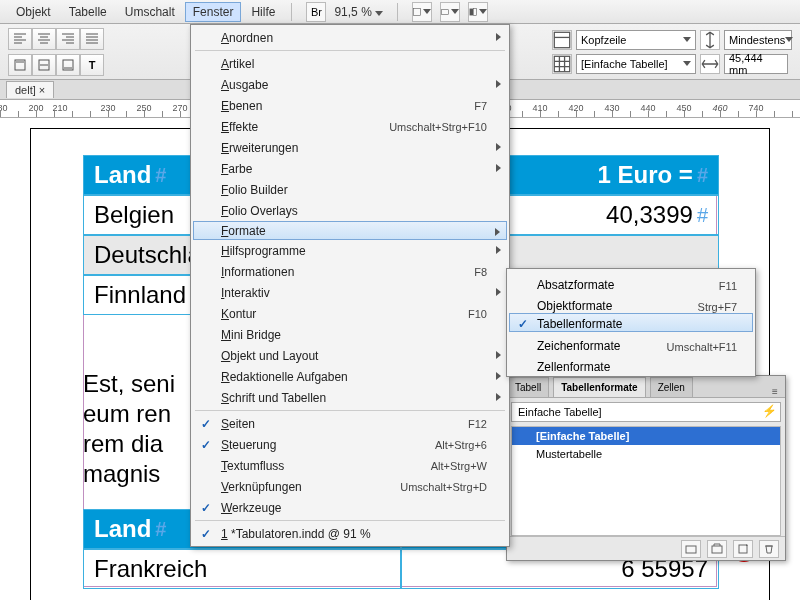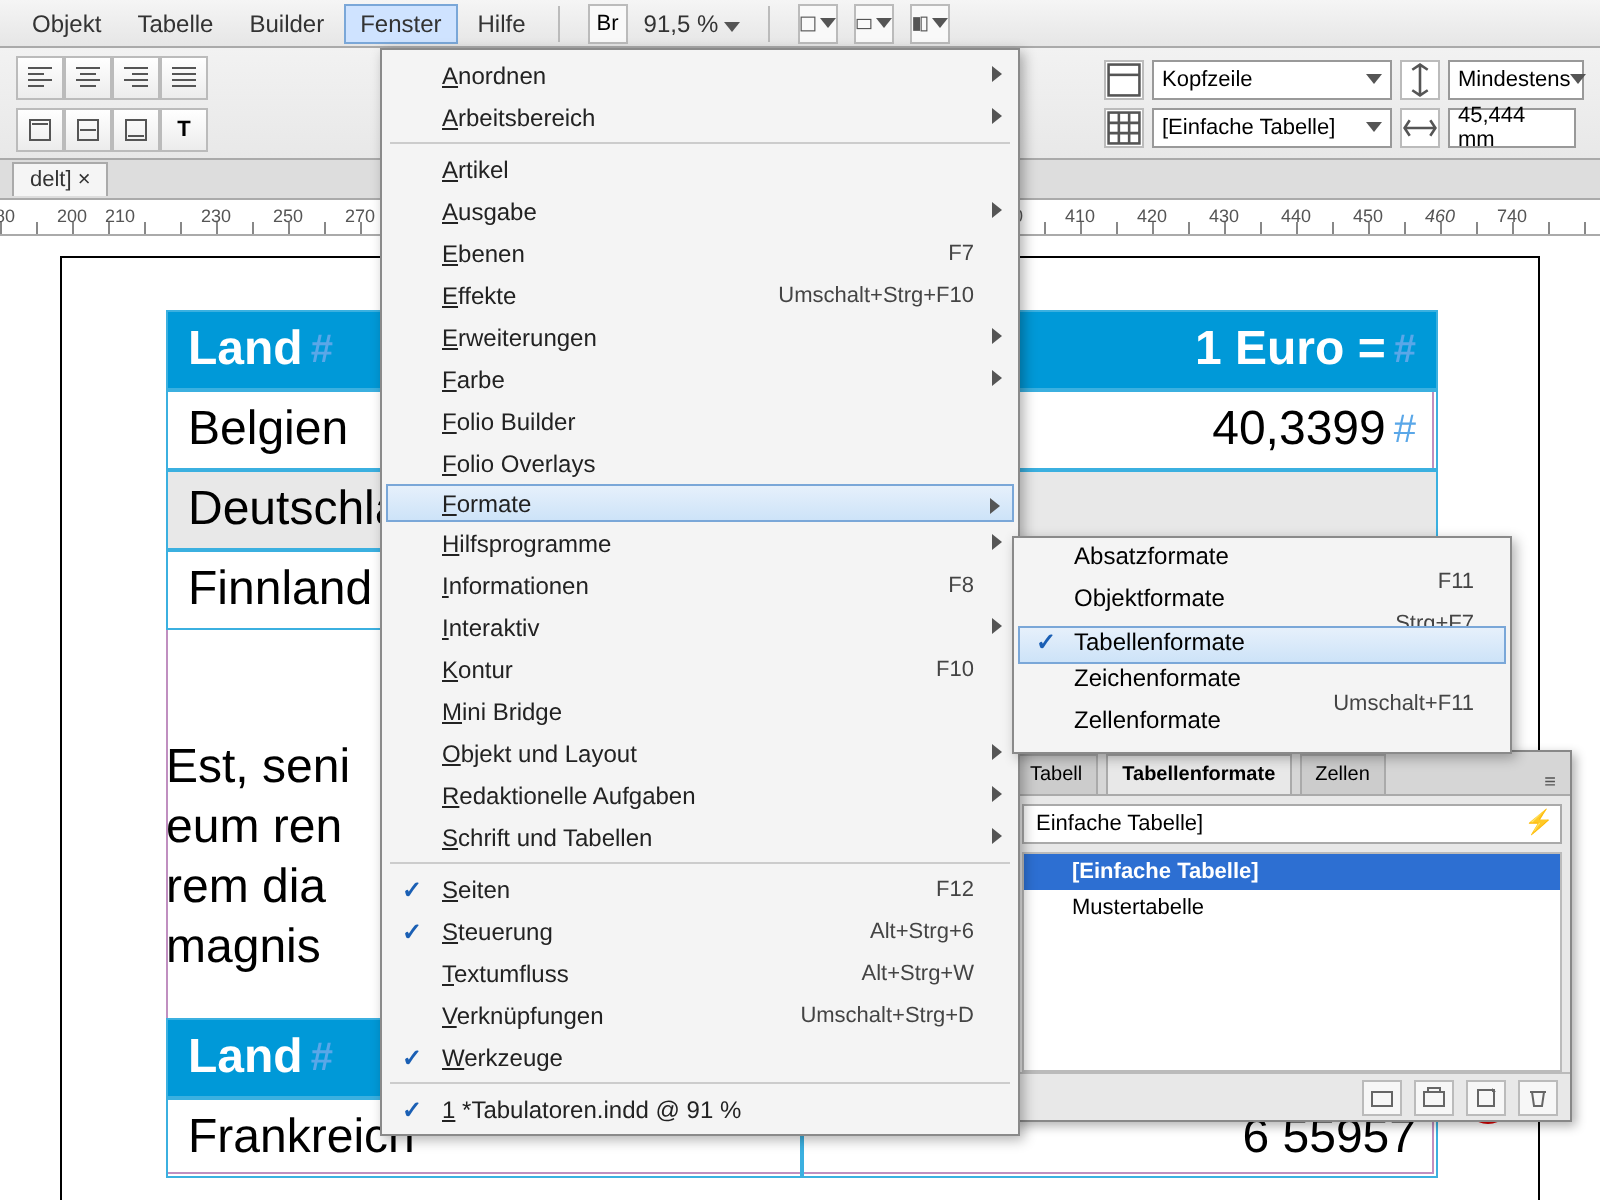--- a/index.html
+++ b/index.html
@@ -55,21 +55,21 @@
   .menu .mi{height:21px;display:flex;align-items:center;padding:0 20px 0 28px;color:#222;font-size:12px;position:relative;cursor:default;}
   .menu .mi .kb{margin-left:auto;color:#444;font-size:11px;}
   .menu .mi .arr{position:absolute;right:6px;top:6px;border-left:5px solid #555;border-top:4px solid transparent;border-bottom:4px solid transparent;}
   .menu .mi.hover{background:linear-gradient(#e6f0fb,#cde3f8);border:1px solid #7aa7d8;height:19px;padding:0 19px 0 27px;}
   .menu .mi .chk{position:absolute;left:8px;color:#1a5fb4;font-weight:bold;}
   .menu hr{border:none;border-top:1px solid #ccc;margin:2px 2px;}
   .menu .mi .ul{text-decoration:underline;}
 
   
   .submenu{position:absolute;top:268px;left:506px;width:250px;background:#f4f4f4;border:1px solid #8a8a8a;box-shadow:2px 2px 6px rgba(0,0,0,0.3);padding:2px;z-index:101;}
-  .submenu .mi{height:21px;display:flex;align-items:flex-start;padding:0 16px 0 28px;font-size:12px;position:relative;flex-direction:column;}
+  .submenu .mi{height:21px;display:flex;align-items:flex-end;padding:0 16px 0 28px;font-size:12px;position:relative;}
   .submenu .mi .kb{margin-left:auto;font-size:11px;color:#444;}
   .submenu .mi.hover{background:linear-gradient(#e6f0fb,#cde3f8);border:1px solid #7aa7d8;height:19px;padding:0 15px 0 27px;}
   .submenu .mi .chk{position:absolute;left:8px;color:#1a5fb4;font-weight:bold;}
   .redcirc{position:absolute;border:3px solid #d00;border-radius:50%;pointer-events:none;}
 
   
   .panel{position:absolute;top:375px;left:506px;width:280px;background:#e8e8e8;border:1px solid #888;box-shadow:2px 2px 5px rgba(0,0,0,0.3);z-index:90;}
   .panel .tabs{height:22px;background:#d6d6d6;border-bottom:1px solid #aaa;display:flex;align-items:flex-end;font-size:10px;}
   .panel .tabs .ptab{padding:4px 7px;border:1px solid #aaa;background:#ccc;border-bottom:none;font-size:10px;}
   .panel .tabs .ptab.active{background:#e8e8e8;font-weight:bold;}
@@ -85,21 +85,21 @@
   .panel .foot .fic svg{width:12px;height:12px;}
 
   .caret{border-left:4px solid transparent;border-right:4px solid transparent;border-top:5px solid #555;display:inline-block;}
 </style>
 </head>
 <body>
 
 <div class="menubar">
   <div class="mitem">Objekt</div>
   <div class="mitem">Tabelle</div>
-  <div class="mitem">Builder</div>
+  <div class="mitem">Umschalt</div>
   <div class="mitem open">Fenster</div>
   <div class="mitem">Hilfe</div>
   <div class="sep"></div>
   <div class="tool-ic">Br</div>
   <div class="zoom"><span>91,5 %</span> <span class="caret"></span></div>
   <div class="sep"></div>
   <div class="tool-ic">
       <svg viewBox="0 0 14 14">
         <rect x="1" y="1" width="12" height="12" fill="none" stroke="#555"></rect>
       </svg>
@@ -346,24 +346,20 @@
       </div>
     </div>
   </div>
 </div>
 
 <div class="menu" id="fmenu">
     <div class="mi">
       <span><span class="ul">A</span>nordnen</span>
       <span class="arr"></span>
     </div>
-    <div class="mi">
-      <span><span class="ul">A</span>rbeitsbereich</span>
-      <span class="arr"></span>
-    </div>
     <hr>
     <div class="mi">
       <span><span class="ul">A</span>rtikel</span>
     </div>
     <div class="mi">
       <span><span class="ul">A</span>usgabe</span>
       <span class="arr"></span>
     </div>
     <div class="mi">
       <span><span class="ul">E</span>benen</span>

